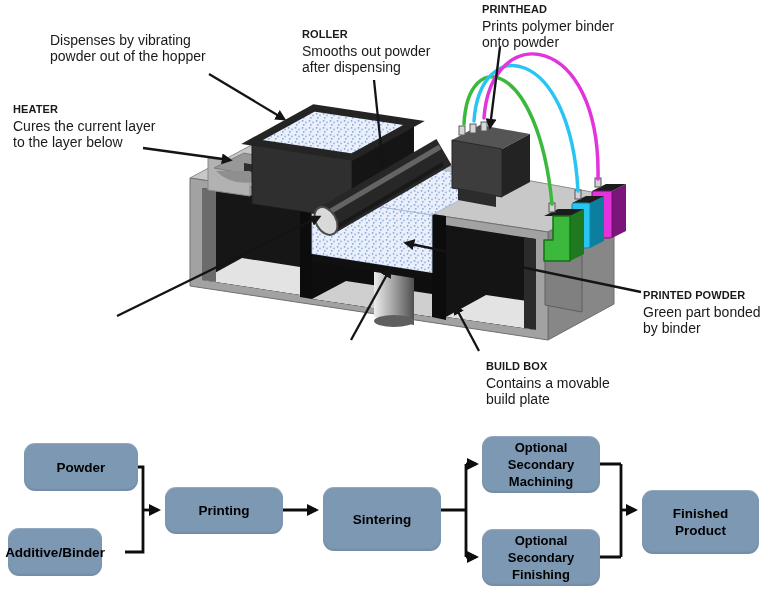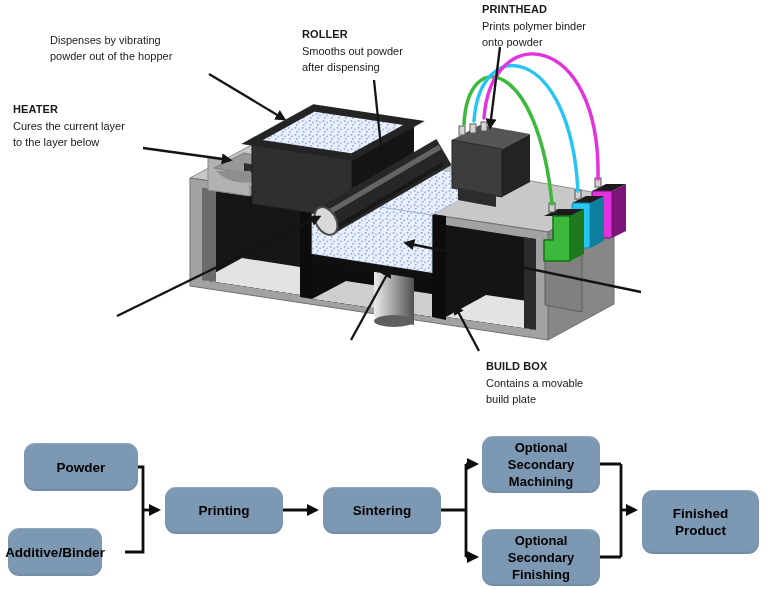--- a/index.html
+++ b/index.html
@@ -8,21 +8,21 @@
     --binder-cyan:#29c5f2;
     --binder-magenta:#e233dd;
   }
   html,body{margin:0;padding:0;background:#fff;}
   #stage{
     position:relative;width:768px;height:589px;background:#ffffff;
     font-family:"Liberation Sans", sans-serif;color:#191919;overflow:hidden;
   }
   .diag-label{position:absolute;line-height:16px;}
   .diag-label .t{display:block;font-weight:bold;font-size:11px;letter-spacing:.1px;white-space:pre-line;}
-  .diag-label .d{display:block;font-size:11px;white-space:pre-line;margin-top:1px;}
+  .diag-label .d{display:block;font-size:14px;white-space:pre-line;margin-top:1px;}
   svg{position:absolute;left:0;top:0;}
   .flow-node{
     position:absolute;background:var(--flow-blue);border-radius:11px;
     display:flex;align-items:center;justify-content:center;text-align:center;
     color:#000000;font-weight:bold;font-size:13.5px;line-height:17px;
     white-space:pre-line;box-shadow:inset 0 -2px 2px rgba(0,0,0,.08), inset 0 1px 1px rgba(255,255,255,.18);
   }
 </style>
 </head>
 <body>
@@ -182,20 +182,25 @@
   <div class="diag-label" style="left:13px;top:101px;">
     <span class="t">HEATER</span>
     <span class="d">Cures the current layer
 to the layer below</span>
   </div>
   <div class="diag-label" style="left:486px;top:358px;">
     <span class="t">BUILD BOX</span>
     <span class="d">Contains a movable
 build plate</span>
   </div>
+  <div class="diag-label" style="left:643px;top:287px;">
+    <span class="t">PRINTED POWDER</span>
+    <span class="d">Green part bonded
+by binder</span>
+  </div>
 
   <svg width="768" height="159" viewBox="0 0 768 159" style="top:430px;">
     <defs>
       <marker id="flowArrow" viewBox="0 0 10 10" refX="7.5" refY="5" markerWidth="12" markerHeight="12" markerUnits="userSpaceOnUse" orient="auto">
         <path d="M0,0 L10,5 L0,10 Z" fill="#0d0d0d"></path>
       </marker>
     </defs>
     <g fill="none" stroke="#0d0d0d" stroke-width="2.8">
       <path d="M125,37 L143,37 L143,122 L125,122"></path>
       <line x1="143" y1="80" x2="158" y2="80" marker-end="url(#flowArrow)"></line>
@@ -204,21 +209,21 @@
       <line x1="466" y1="34" x2="476" y2="34" marker-end="url(#flowArrow)"></line>
       <line x1="466" y1="127" x2="476" y2="127" marker-end="url(#flowArrow)"></line>
       <path d="M600,34 L621,34 M600,127 L621,127 M621,34 L621,127"></path>
       <line x1="621" y1="80" x2="635" y2="80" marker-end="url(#flowArrow)"></line>
     </g>
   </svg>
 
   <div class="flow-node" style="left:24px;top:443px;width:114px;height:48px;">Powder</div>
   <div class="flow-node" style="left:8px;top:528px;width:94px;height:48px;">Additive/Binder</div>
   <div class="flow-node" style="left:165px;top:487px;width:118px;height:47px;">Printing</div>
-  <div class="flow-node" style="left:323px;top:487px;width:118px;height:47px;">Sintering</div>
+  <div class="flow-node" style="left:323px;top:487px;width:118px;height:64px;">Sintering</div>
   <div class="flow-node" style="left:482px;top:436px;width:118px;height:57px;font-size:13px;">Optional
 Secondary
 Machining</div>
   <div class="flow-node" style="left:482px;top:529px;width:118px;height:57px;font-size:13px;">Optional
 Secondary
 Finishing</div>
   <div class="flow-node" style="left:642px;top:490px;width:117px;height:64px;">Finished
 Product</div>
 
 </div>

